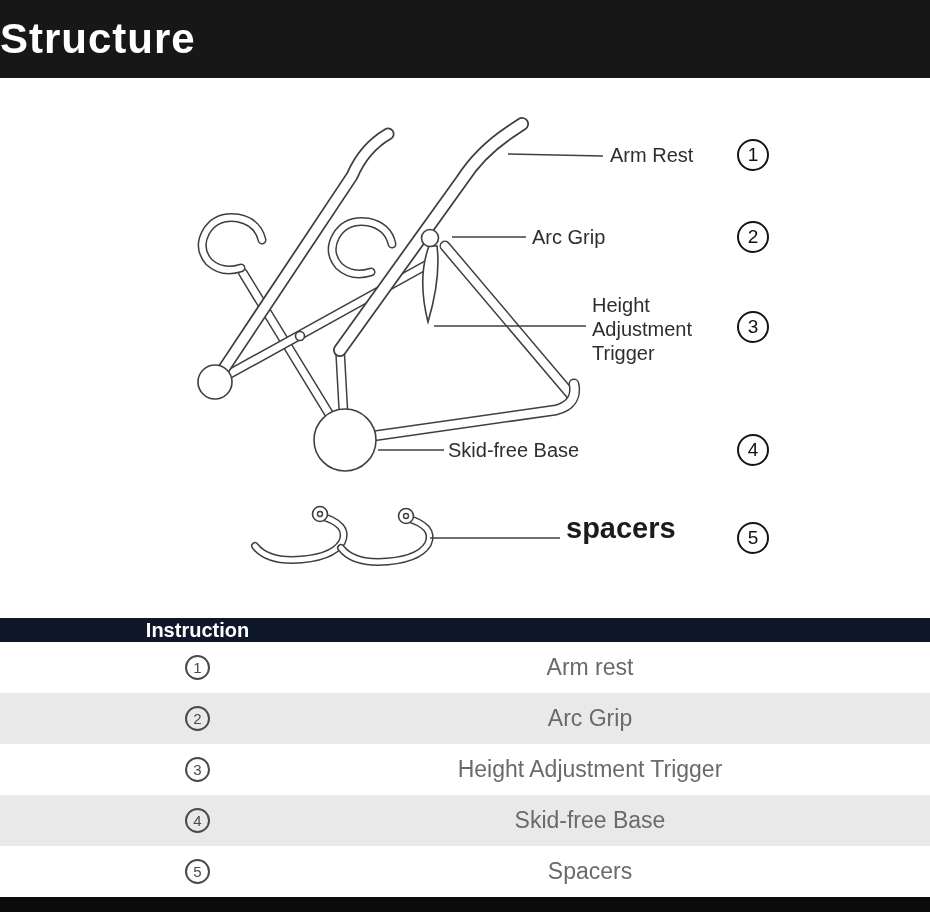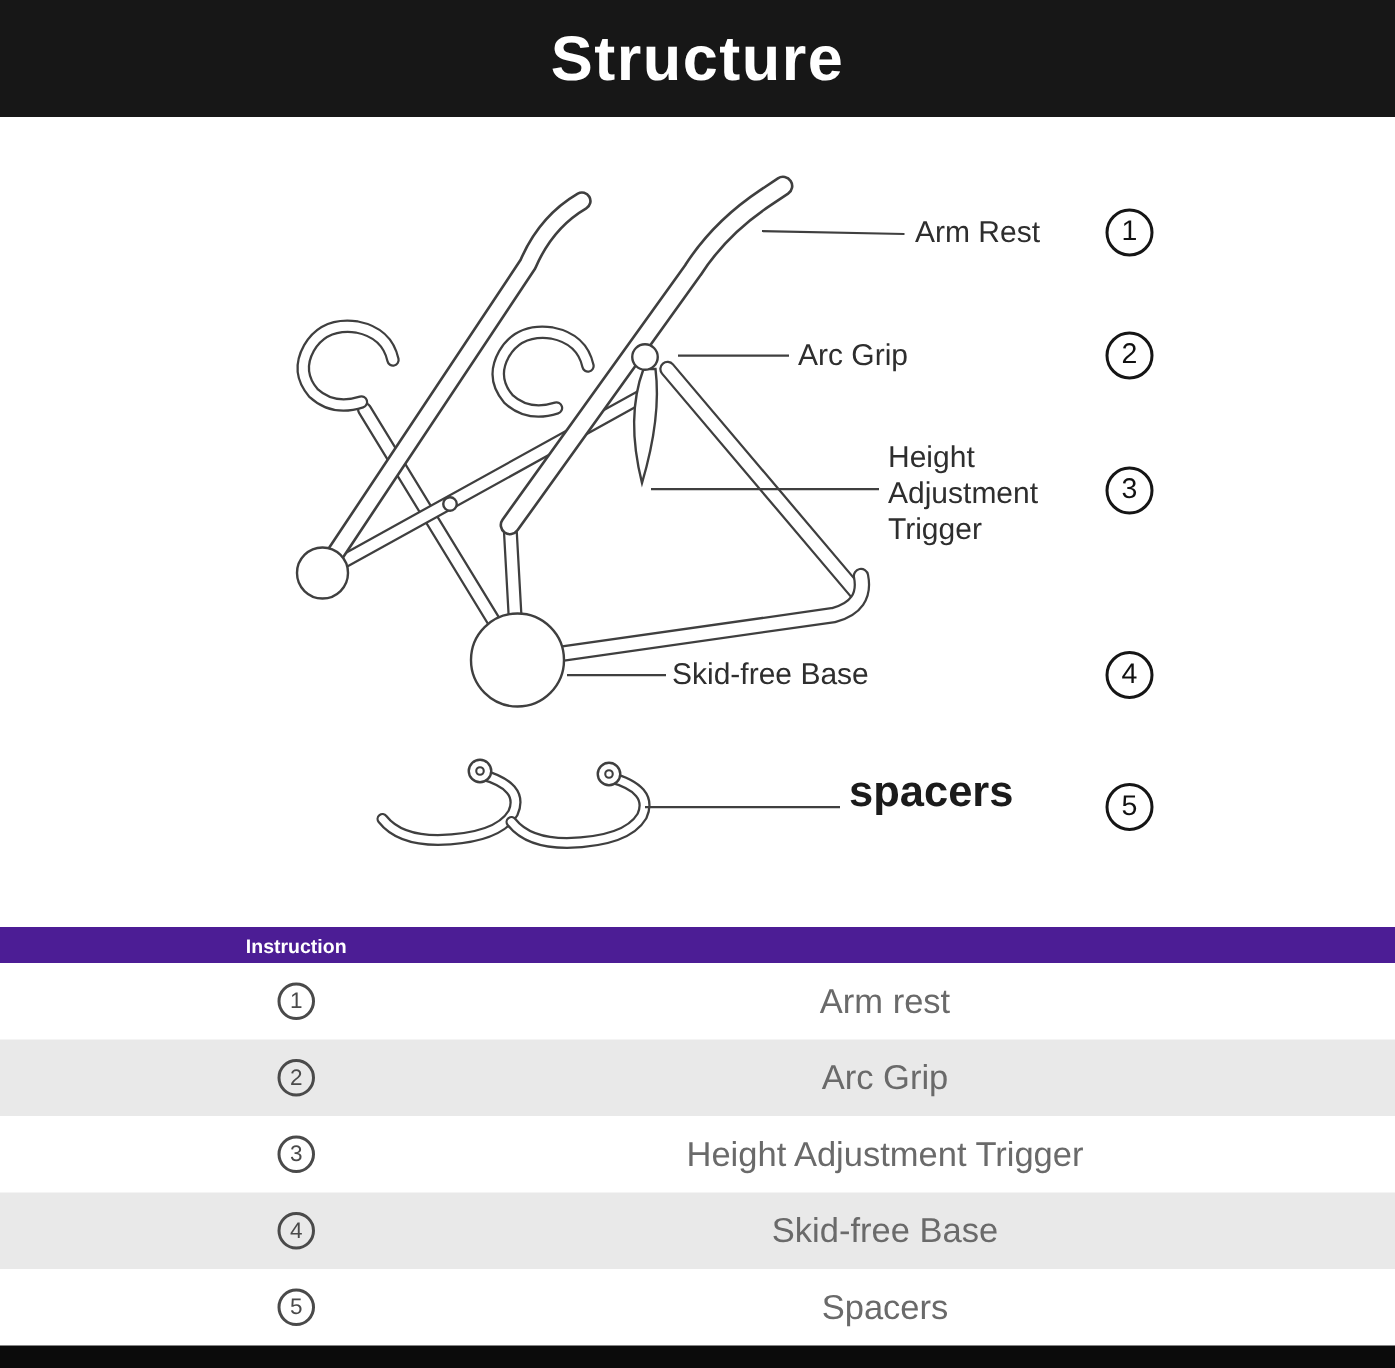--- a/index.html
+++ b/index.html
@@ -1,20 +1,20 @@
 <!DOCTYPE html>
 <html><head>
 <meta charset="utf-8">
 <style>
   * { margin:0; padding:0; box-sizing:border-box; }
   html,body { width:930px; height:912px; background:#fff; overflow:hidden;
               font-family:"Liberation Sans", sans-serif; }
 
   
-  .top-bar { height:78px; background:#171717; display:flex; align-items:center; justify-content:center; }
+  .top-bar { height:78px; background:#171717; display:flex; align-items:center; justify-content:flex-start; }
   .top-bar h1 { color:#fff; font-size:42px; font-weight:bold; letter-spacing:1px; }
 
   
   .diagram { position:relative; height:540px; }
   .diagram svg { position:absolute; top:0; left:0; }
 
   .o { stroke:#3f3f3f; fill:none; stroke-linecap:round; stroke-linejoin:round; }
   .i { stroke:#ffffff; fill:none; stroke-linecap:round; stroke-linejoin:round; }
   .w14{stroke-width:14}.w14i{stroke-width:10.5}
   .w13{stroke-width:13}.w13i{stroke-width:9.5}
@@ -27,21 +27,21 @@
 
   .dlabel { position:absolute; font-size:20px; color:#2e2e2e; line-height:24px; }
   .dlabel.big { font-size:29px; font-weight:bold; color:#1b1b1b; }
 
   .badge { position:absolute; width:32px; height:32px; border:2px solid #151515; border-radius:50%;
            display:flex; align-items:center; justify-content:center;
            font-size:19px; color:#111; background:#fff; }
 
   
   .thead { display:grid; grid-template-columns:395px 390px 145px; height:24px;
-           background:#4c1d95; color:#fff; font-weight:bold; font-size:13px; }
+           background:#0f172a; color:#fff; font-weight:bold; font-size:20px; }
   .thead .th { display:flex; align-items:center; justify-content:center; }
   .trow  { display:grid; grid-template-columns:395px 390px 145px; height:51px; background:#fff; }
   .trow.alt { background:#e9e9e9; }
   .td { display:flex; align-items:center; justify-content:center; color:#6a6a6a; font-size:23px; }
   .numbadge { width:25px; height:25px; border:2px solid #4a4a4a; border-radius:50%;
               display:flex; align-items:center; justify-content:center;
               font-size:15px; color:#4a4a4a; }
 
   .bottom-bar { height:15px; background:#0b0b0b; }
 </style>

